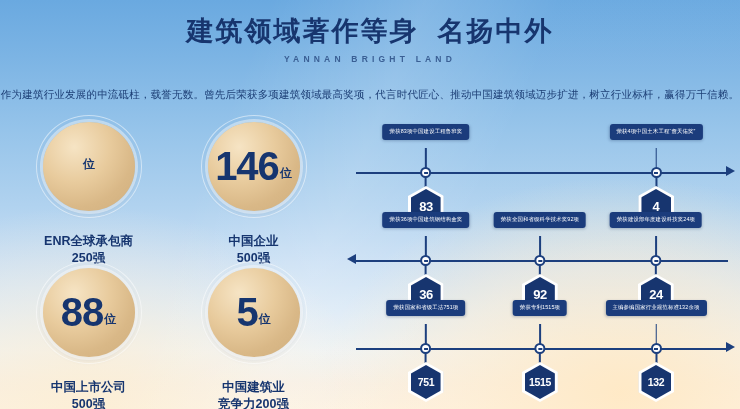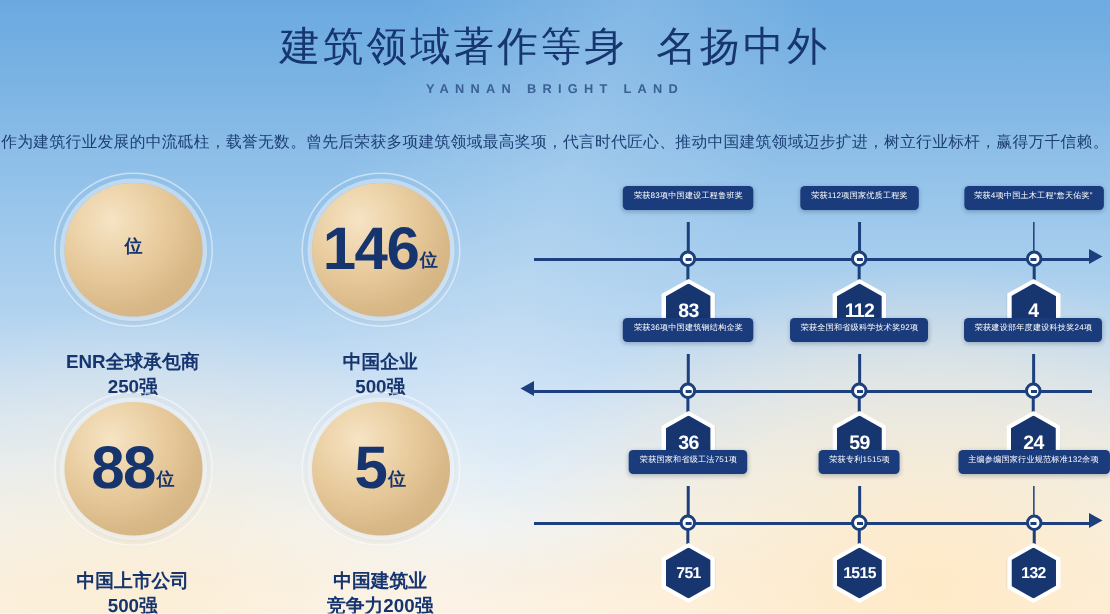--- a/index.html
+++ b/index.html
@@ -22,21 +22,21 @@
         #fdf2e2 100%);
   }
   .sheen {
     position:absolute; inset:0; pointer-events:none;
     background:linear-gradient(112deg, rgba(255,255,255,0.00) 30%, rgba(255,255,255,0.16) 47%, rgba(255,255,255,0.02) 62%);
   }
 
   
   .header { position:absolute; top:14px; left:0; width:100%; text-align:center; }
   .title {
-    font-size:27px; font-weight:normal; color:#17356e; letter-spacing:2px;
+    font-size:27px; font-weight:bold; color:#17356e; letter-spacing:2px;
     line-height:1.28; white-space:pre;
   }
   .subtitle {
     margin-top:5px; font-size:8.5px; letter-spacing:4.2px;
     color:#3a5f94; font-weight:bold;
   }
   .lead {
     position:absolute; top:88px; left:0; width:100%;
     text-align:center; font-size:10.5px; color:#1d3f76;
     letter-spacing:0.2px; white-space:nowrap;
@@ -76,21 +76,21 @@
     position:absolute; left:8px; right:6px; top:48px; height:2px;
     background:#1c3f7e;
   }
   .arrow {
     position:absolute; top:41.5px; width:0; height:0;
     border-top:5px solid transparent; border-bottom:5px solid transparent;
   }
   .arrow.right { right:-1px; border-left:9px solid #1c3f7e; }
   .arrow.left  { left:-1px;  border-right:9px solid #1c3f7e; }
 
-  .item { position:absolute; top:0; transform:translateX(-50%);margin-left:33px; }
+  .item { position:absolute; top:0; transform:translateX(-50%); }
   .chip {
     position:relative; left:50%; transform:translateX(-50%);
     background:#1b3c7c; color:#ffffff;
     border-radius:3px; padding:5px 7px 6px;
     font-size:5.4px; letter-spacing:0.15px; white-space:nowrap;
     text-align:center; line-height:1;
     box-shadow:0 1px 3px rgba(20,45,90,0.28);
   }
   .stem {
     position:absolute; left:50%; top:24px; width:1.5px; height:24px;
@@ -196,29 +196,20 @@
     <div class="arrow right"></div>
     <div class="item" style="left:78px;">
       <div class="chip">荣获83项中国建设工程鲁班奖</div>
       <div class="stem"></div>
       <div class="node"></div>
       <div class="drop"></div>
       <div class="hex">
         <div class="hex-inner">83</div>
       </div>
     </div>
-    <div class="item" style="left:192px;">
-      <div class="chip">荣获112项国家优质工程奖</div>
-      <div class="stem"></div>
-      <div class="node"></div>
-      <div class="drop"></div>
-      <div class="hex">
-        <div class="hex-inner">112</div>
-      </div>
-    </div>
     <div class="item" style="left:308px;">
       <div class="chip">荣获4项中国土木工程“詹天佑奖”</div>
       <div class="stem"></div>
       <div class="node"></div>
       <div class="drop"></div>
       <div class="hex">
         <div class="hex-inner">4</div>
       </div>
     </div>
   </div>
@@ -234,21 +225,21 @@
       <div class="hex">
         <div class="hex-inner">36</div>
       </div>
     </div>
     <div class="item" style="left:192px;">
       <div class="chip">荣获全国和省级科学技术奖92项</div>
       <div class="stem"></div>
       <div class="node"></div>
       <div class="drop"></div>
       <div class="hex">
-        <div class="hex-inner">59</div>
+        <div class="hex-inner">92</div>
       </div>
     </div>
     <div class="item" style="left:308px;">
       <div class="chip">荣获建设部年度建设科技奖24项</div>
       <div class="stem"></div>
       <div class="node"></div>
       <div class="drop"></div>
       <div class="hex">
         <div class="hex-inner">24</div>
       </div>

